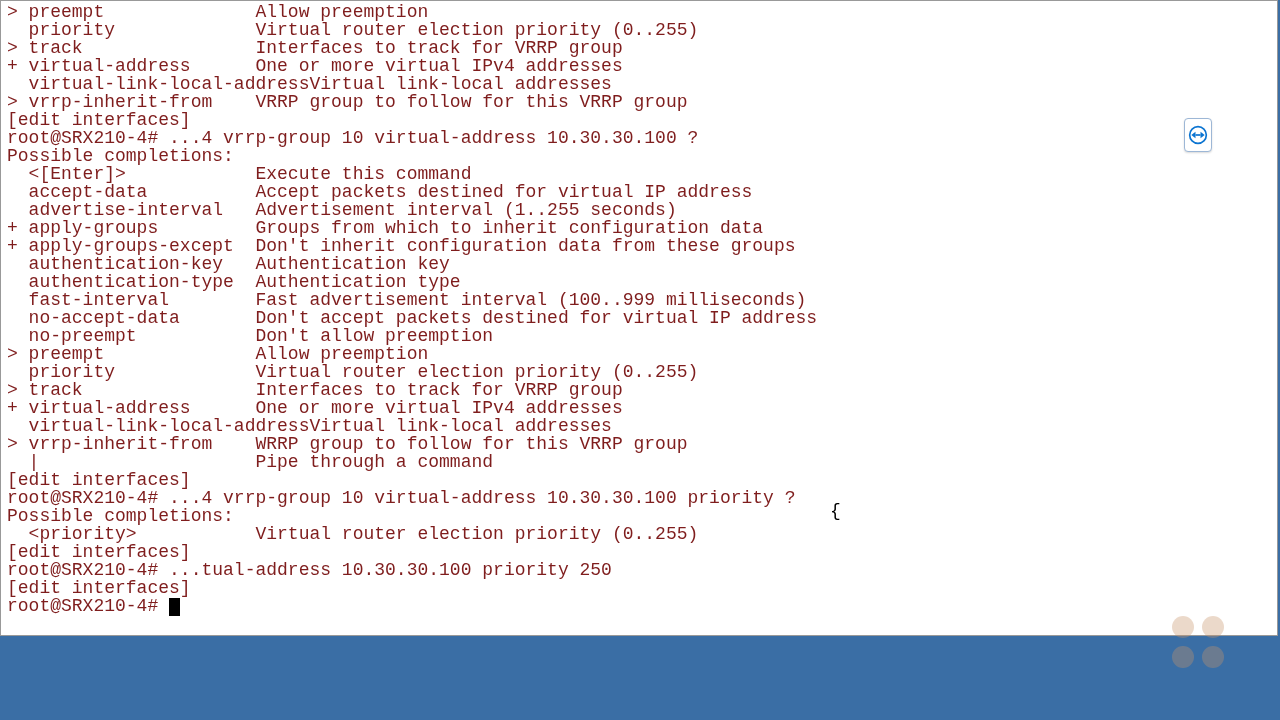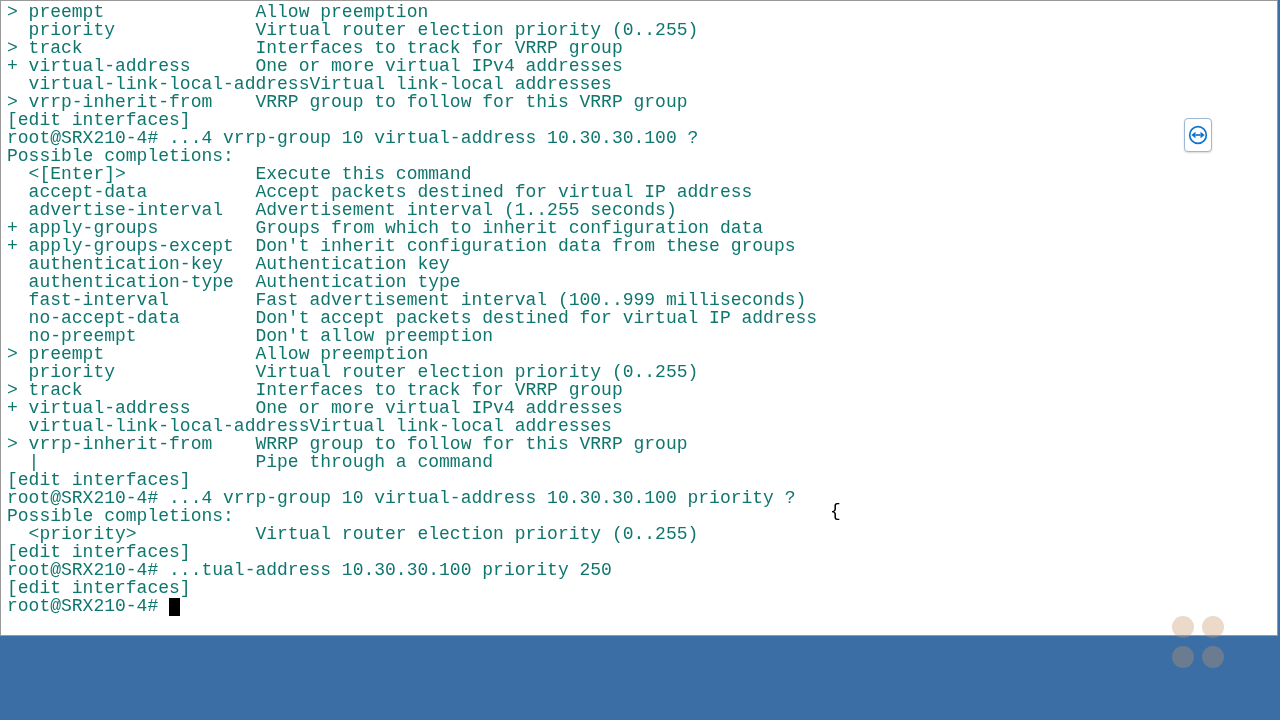--- a/index.html
+++ b/index.html
@@ -20,21 +20,21 @@
     background: #ffffff;
     border: 1px solid #999;
     box-sizing: border-box;
     overflow: hidden;
   }
   .terminal-content {
     padding: 2px 6px 2px 6px;
     font-size: 18px;
     line-height: 18px;
     white-space: pre;
-    color: #0f766e;
+    color: #7f1d1d;
     letter-spacing: 0px;
   }
   .line { white-space: pre; }
   .cursor-block {
     display: inline-block;
     width: 11px;
     height: 18px;
     background: #000;
     vertical-align: text-bottom;
   }

